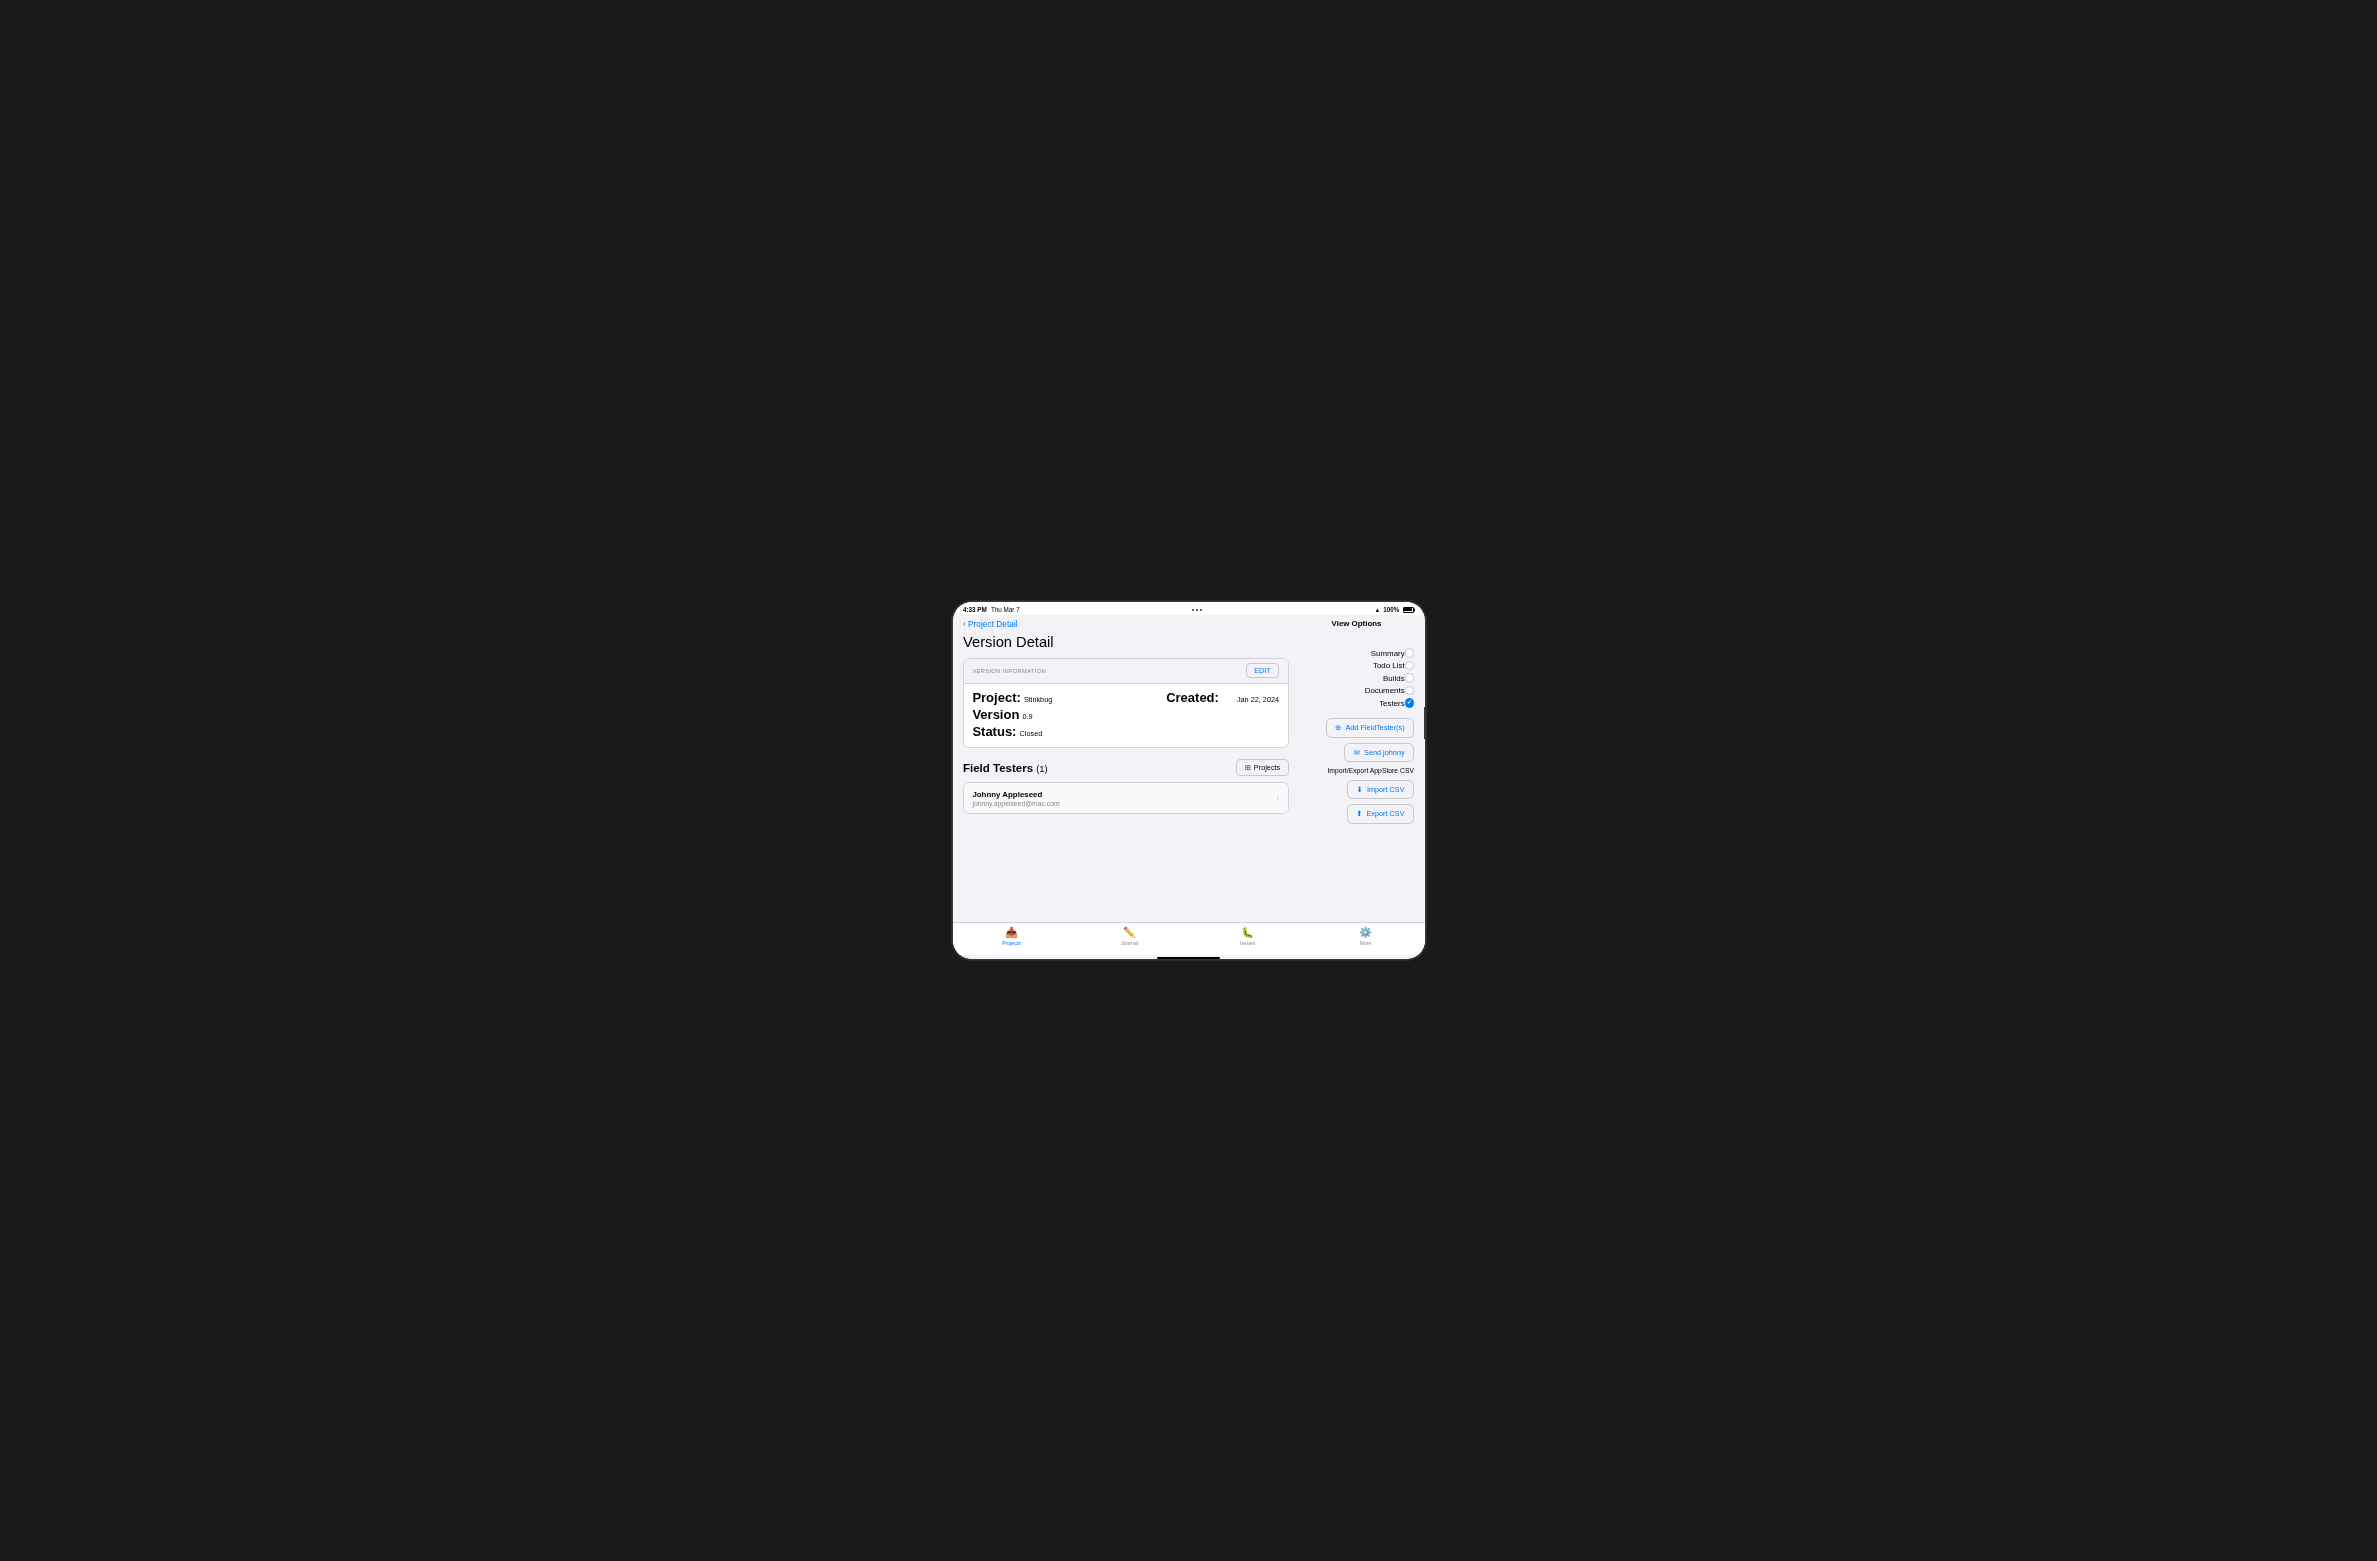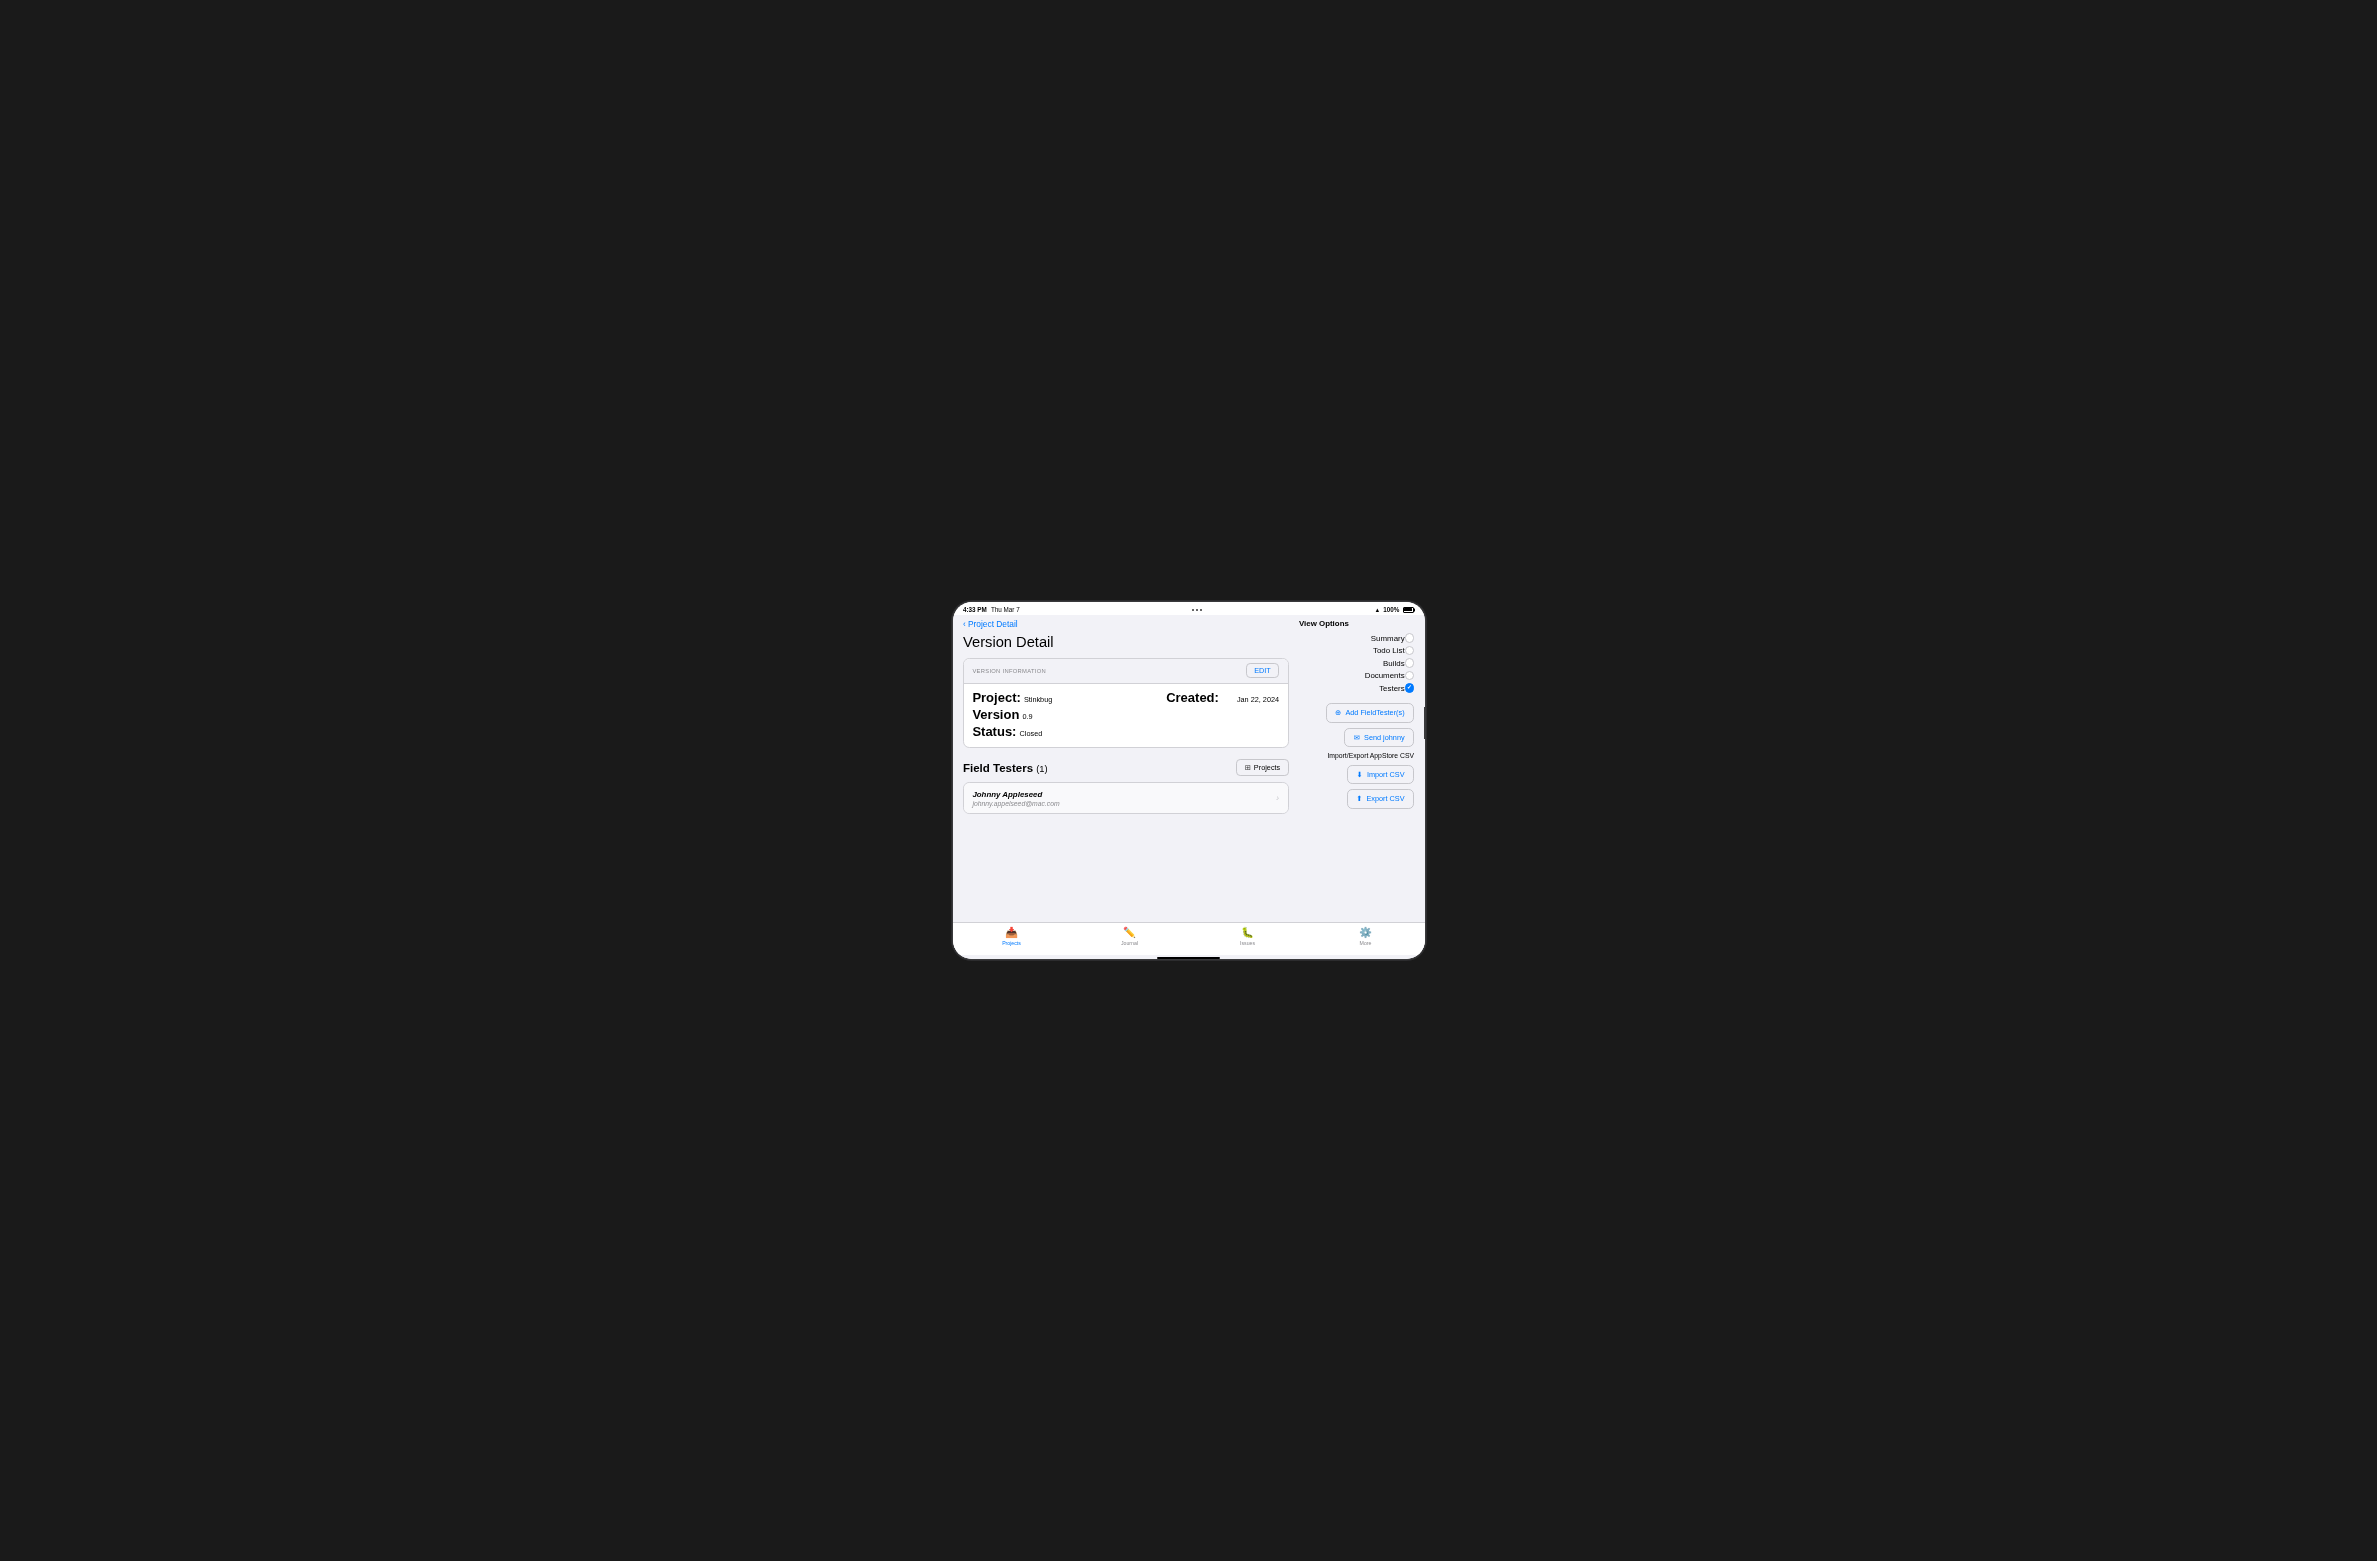--- a/index.html
+++ b/index.html
@@ -285,21 +285,20 @@
       font-size: 7.3px;
       color: #333;
     }
 
     
     .tester-list {
       background: #22c55e;
       border-radius: 6.3px;
       border: 0.5px solid #d1d1d6;
       overflow: hidden;
-      font-style: italic;
     }
 
     .tester-item {
       padding: 6.3px 8.4px;
       display: flex;
       justify-content: space-between;
       align-items: center;
       border-bottom: 0.5px solid #f2f2f7;
       background: #f9f9fb;
       cursor: pointer;
@@ -330,22 +329,22 @@
     .right-panel {
       width: 115px;
       flex-shrink: 0;
       padding-top: 4.2px;
     }
 
     .view-options-title {
       font-size: 7.9px;
       font-weight: 600;
       color: #000;
-      margin-bottom: 5px;
-      text-align: left;
+      margin-bottom: 20px;
+      text-align: center;
     }
 
     .view-options-list {
       display: flex;
       flex-direction: column;
       gap: 3.1px;
       margin-bottom: 10.5px;
       align-items: flex-end;
     }
 

